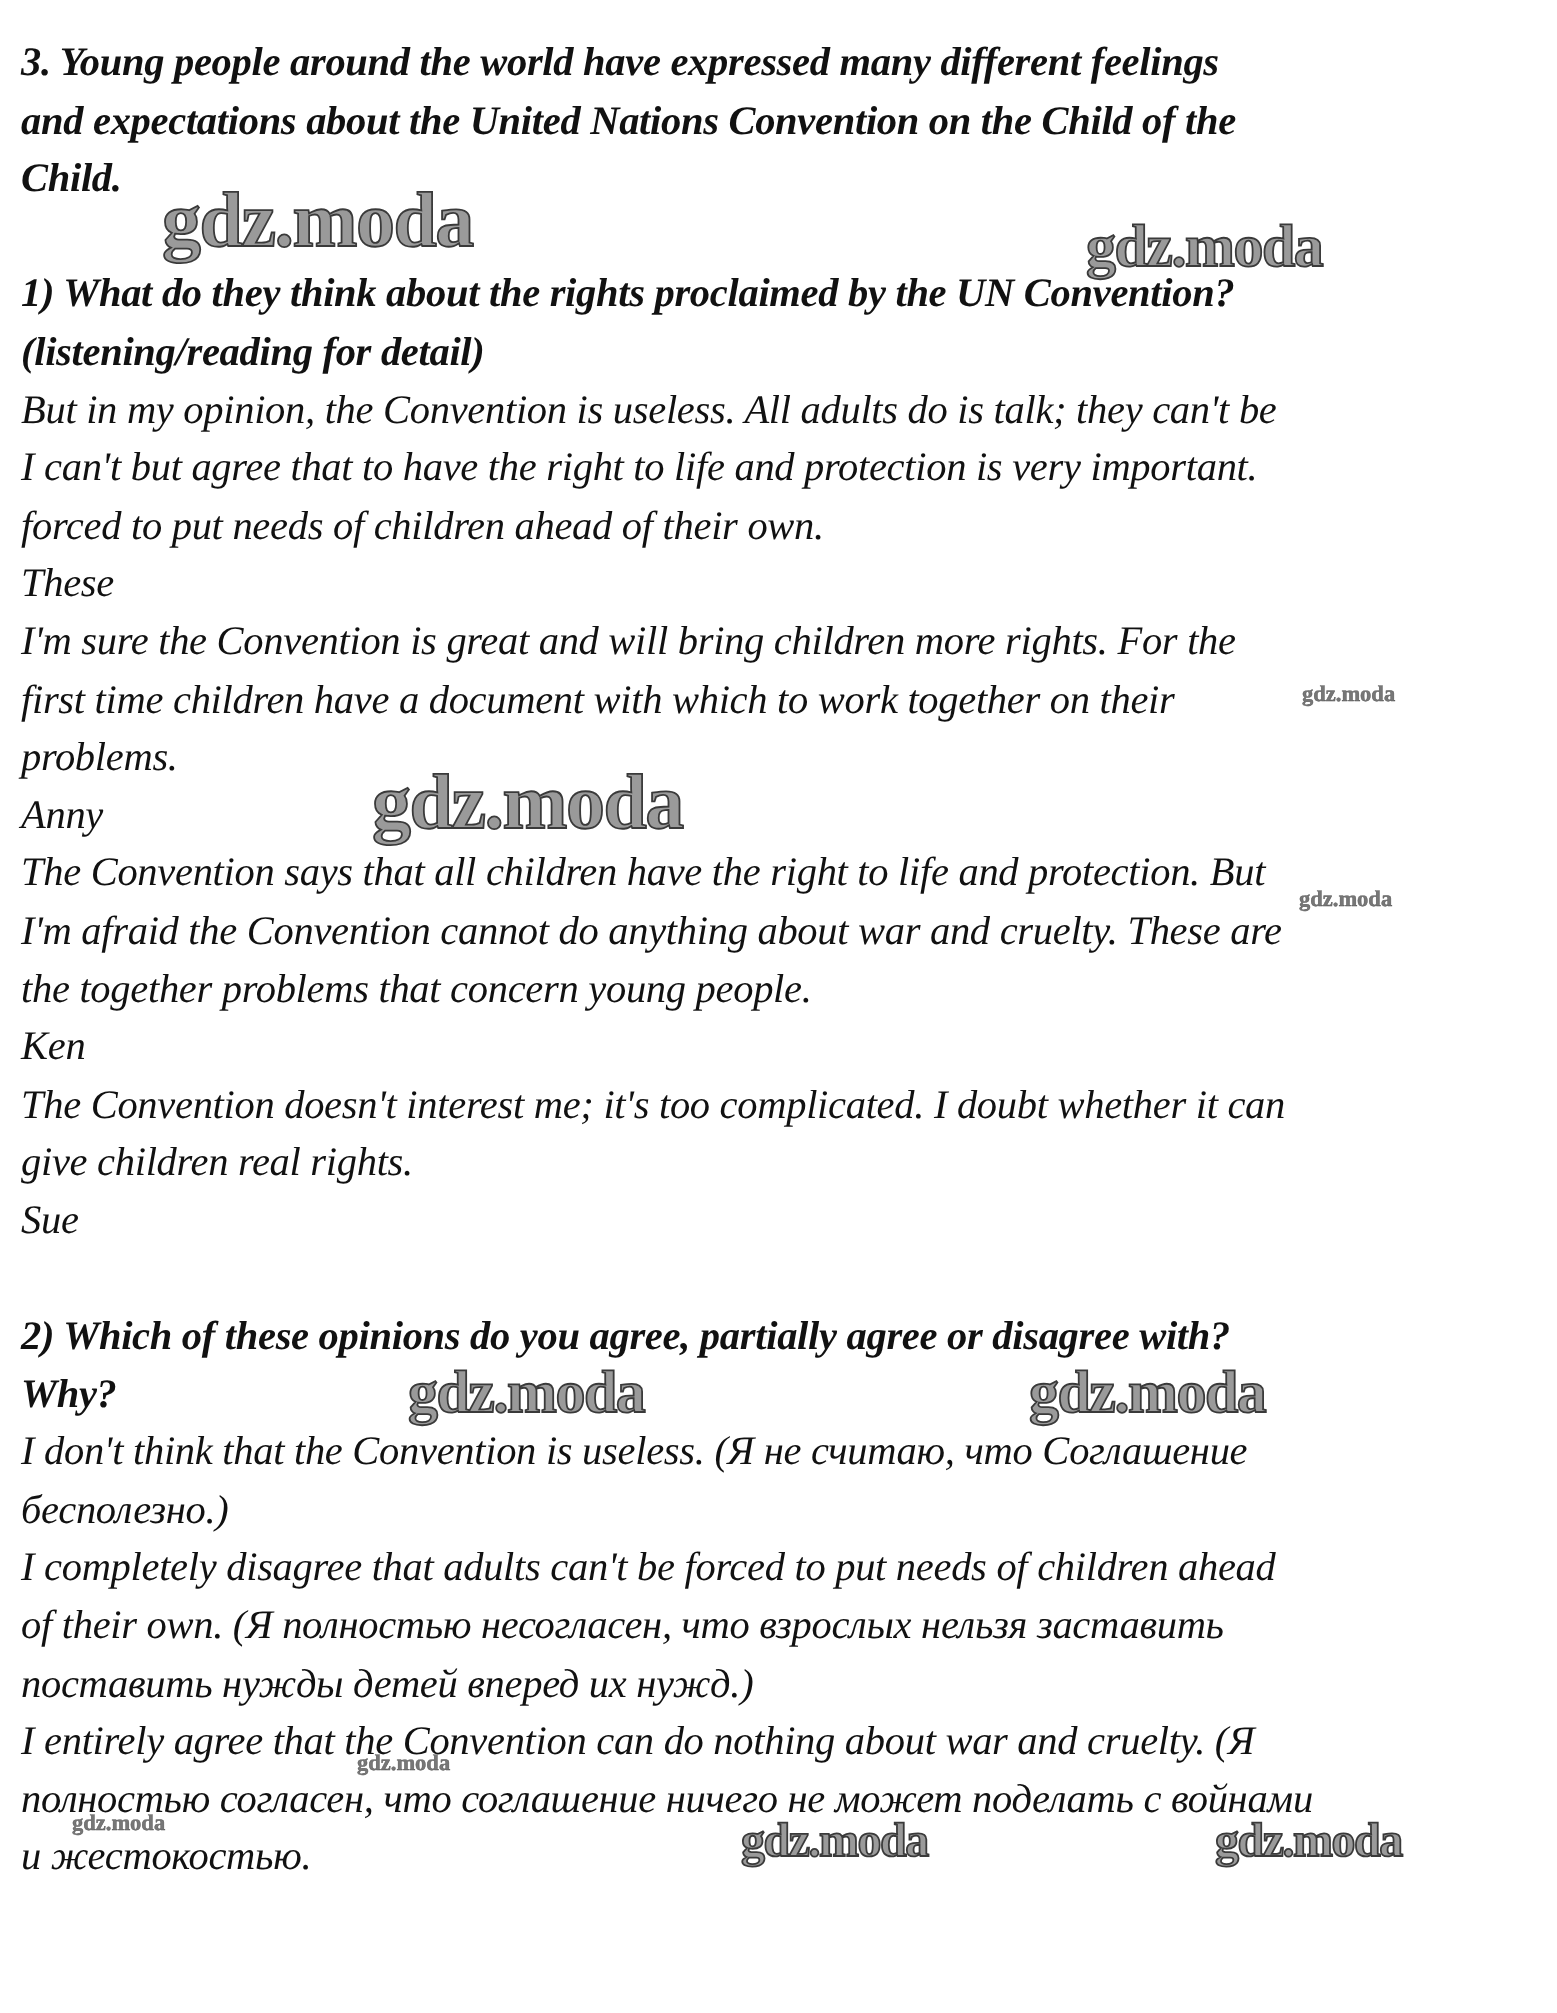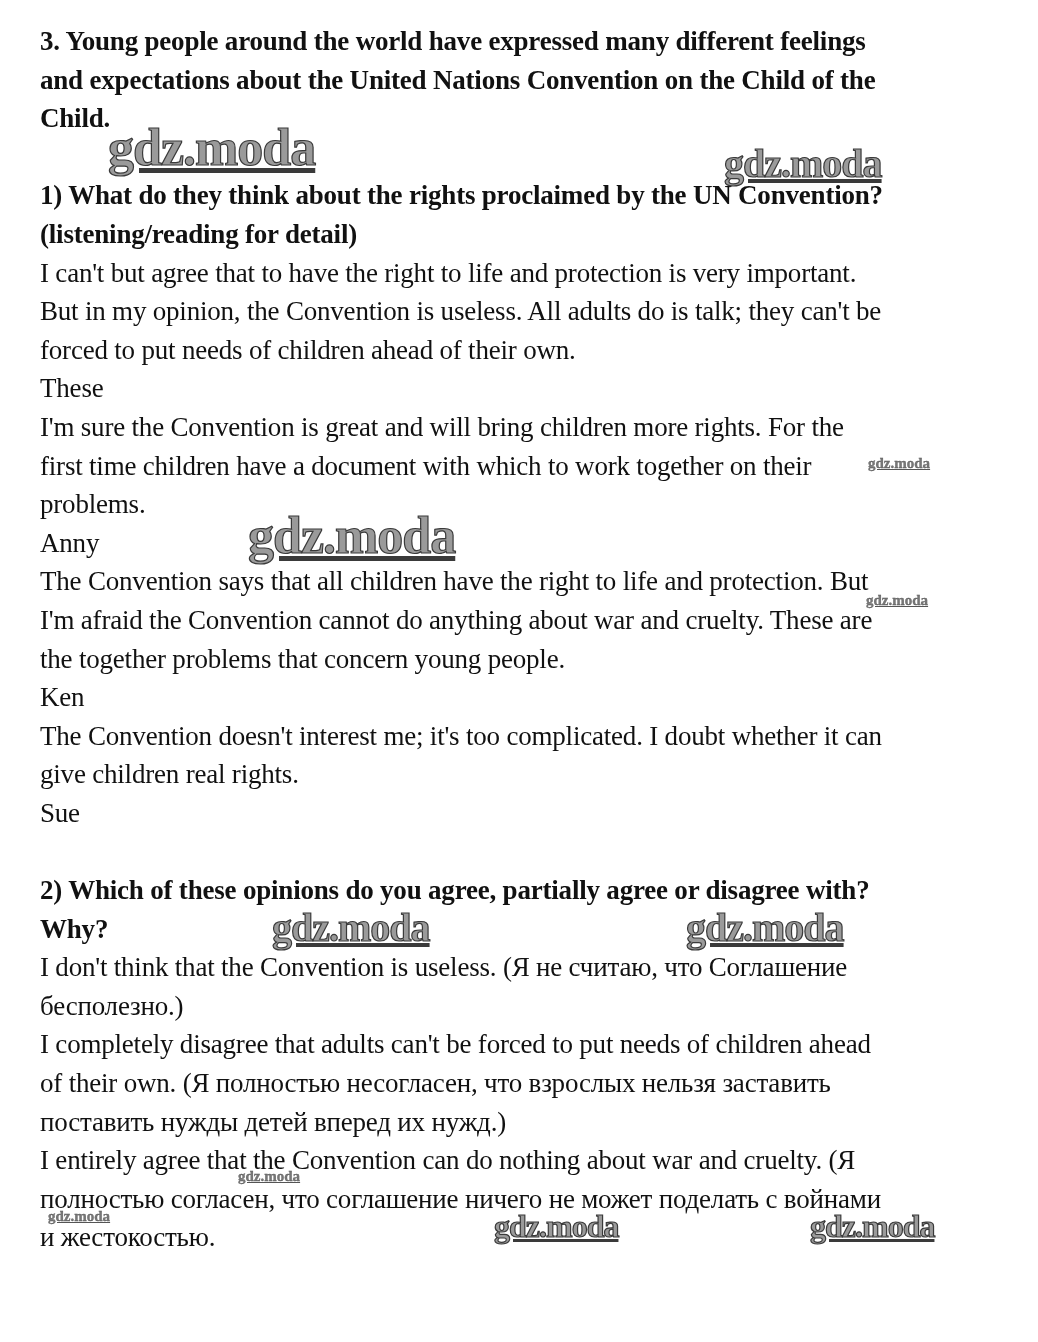--- a/index.html
+++ b/index.html
@@ -1,51 +1,51 @@
 <!DOCTYPE html>
 <html><head>
   <meta charset="utf-8">
   <style>
     html, body { margin: 0; padding: 0; background: #ffffff; }
     body {
       width: 1038px; height: 1342px; position: relative; overflow: hidden;
       font-family: "Liberation Serif", "DejaVu Serif", serif;
       color: #111;
     }
-    .page { position: absolute; left: 40px; top: 22px; width: 980px; }
+    .page { position: absolute; left: 14px; top: 22px; width: 980px; font-style: italic; }
     .line {
       font-size: 27px; line-height: 38.6px; white-space: nowrap;
       letter-spacing: -0.2px;
     }
     .bold { font-weight: bold; }
     .blank { height: 38.6px; }
     .wm {
       position: absolute; font-family: "Liberation Serif", "DejaVu Serif", serif;
       font-weight: bold; color: #9a9a9a; letter-spacing: -1px;
       -webkit-text-stroke: 1.2px #3a3a3a;
-      white-space: nowrap; pointer-events: none; text-decoration: underline;
+      white-space: nowrap; pointer-events: none;
     }
     .wm-xl { font-size: 52px; }
     .wm-l { font-size: 40px; }
     .wm-s { font-size: 15px; -webkit-text-stroke: 0.3px #555; color: #777; letter-spacing: 0; }
   </style>
 </head>
 <body>
 
 <div class="page">
   <div class="line bold">3. Young people around the world have expressed many different feelings</div>
   <div class="line bold">and expectations about the United Nations Convention on the Child of the</div>
   <div class="line bold">Child.</div>
   <div class="blank"></div>
 
   <div class="line bold">1) What do they think about the rights proclaimed by the UN Convention?</div>
   <div class="line bold">(listening/reading for detail)</div>
 
+  <div class="line">But in my opinion, the Convention is useless. All adults do is talk; they can't be</div>
   <div class="line">I can't but agree that to have the right to life and protection is very important.</div>
-  <div class="line">But in my opinion, the Convention is useless. All adults do is talk; they can't be</div>
   <div class="line">forced to put needs of children ahead of their own.</div>
   <div class="line">These</div>
 
   <div class="line">I'm sure the Convention is great and will bring children more rights. For the</div>
   <div class="line">first time children have a document with which to work together on their</div>
   <div class="line">problems.</div>
   <div class="line">Anny</div>
 
   <div class="line">The Convention says that all children have the right to life and protection. But</div>
   <div class="line">I'm afraid the Convention cannot do anything about war and cruelty. These are</div>

